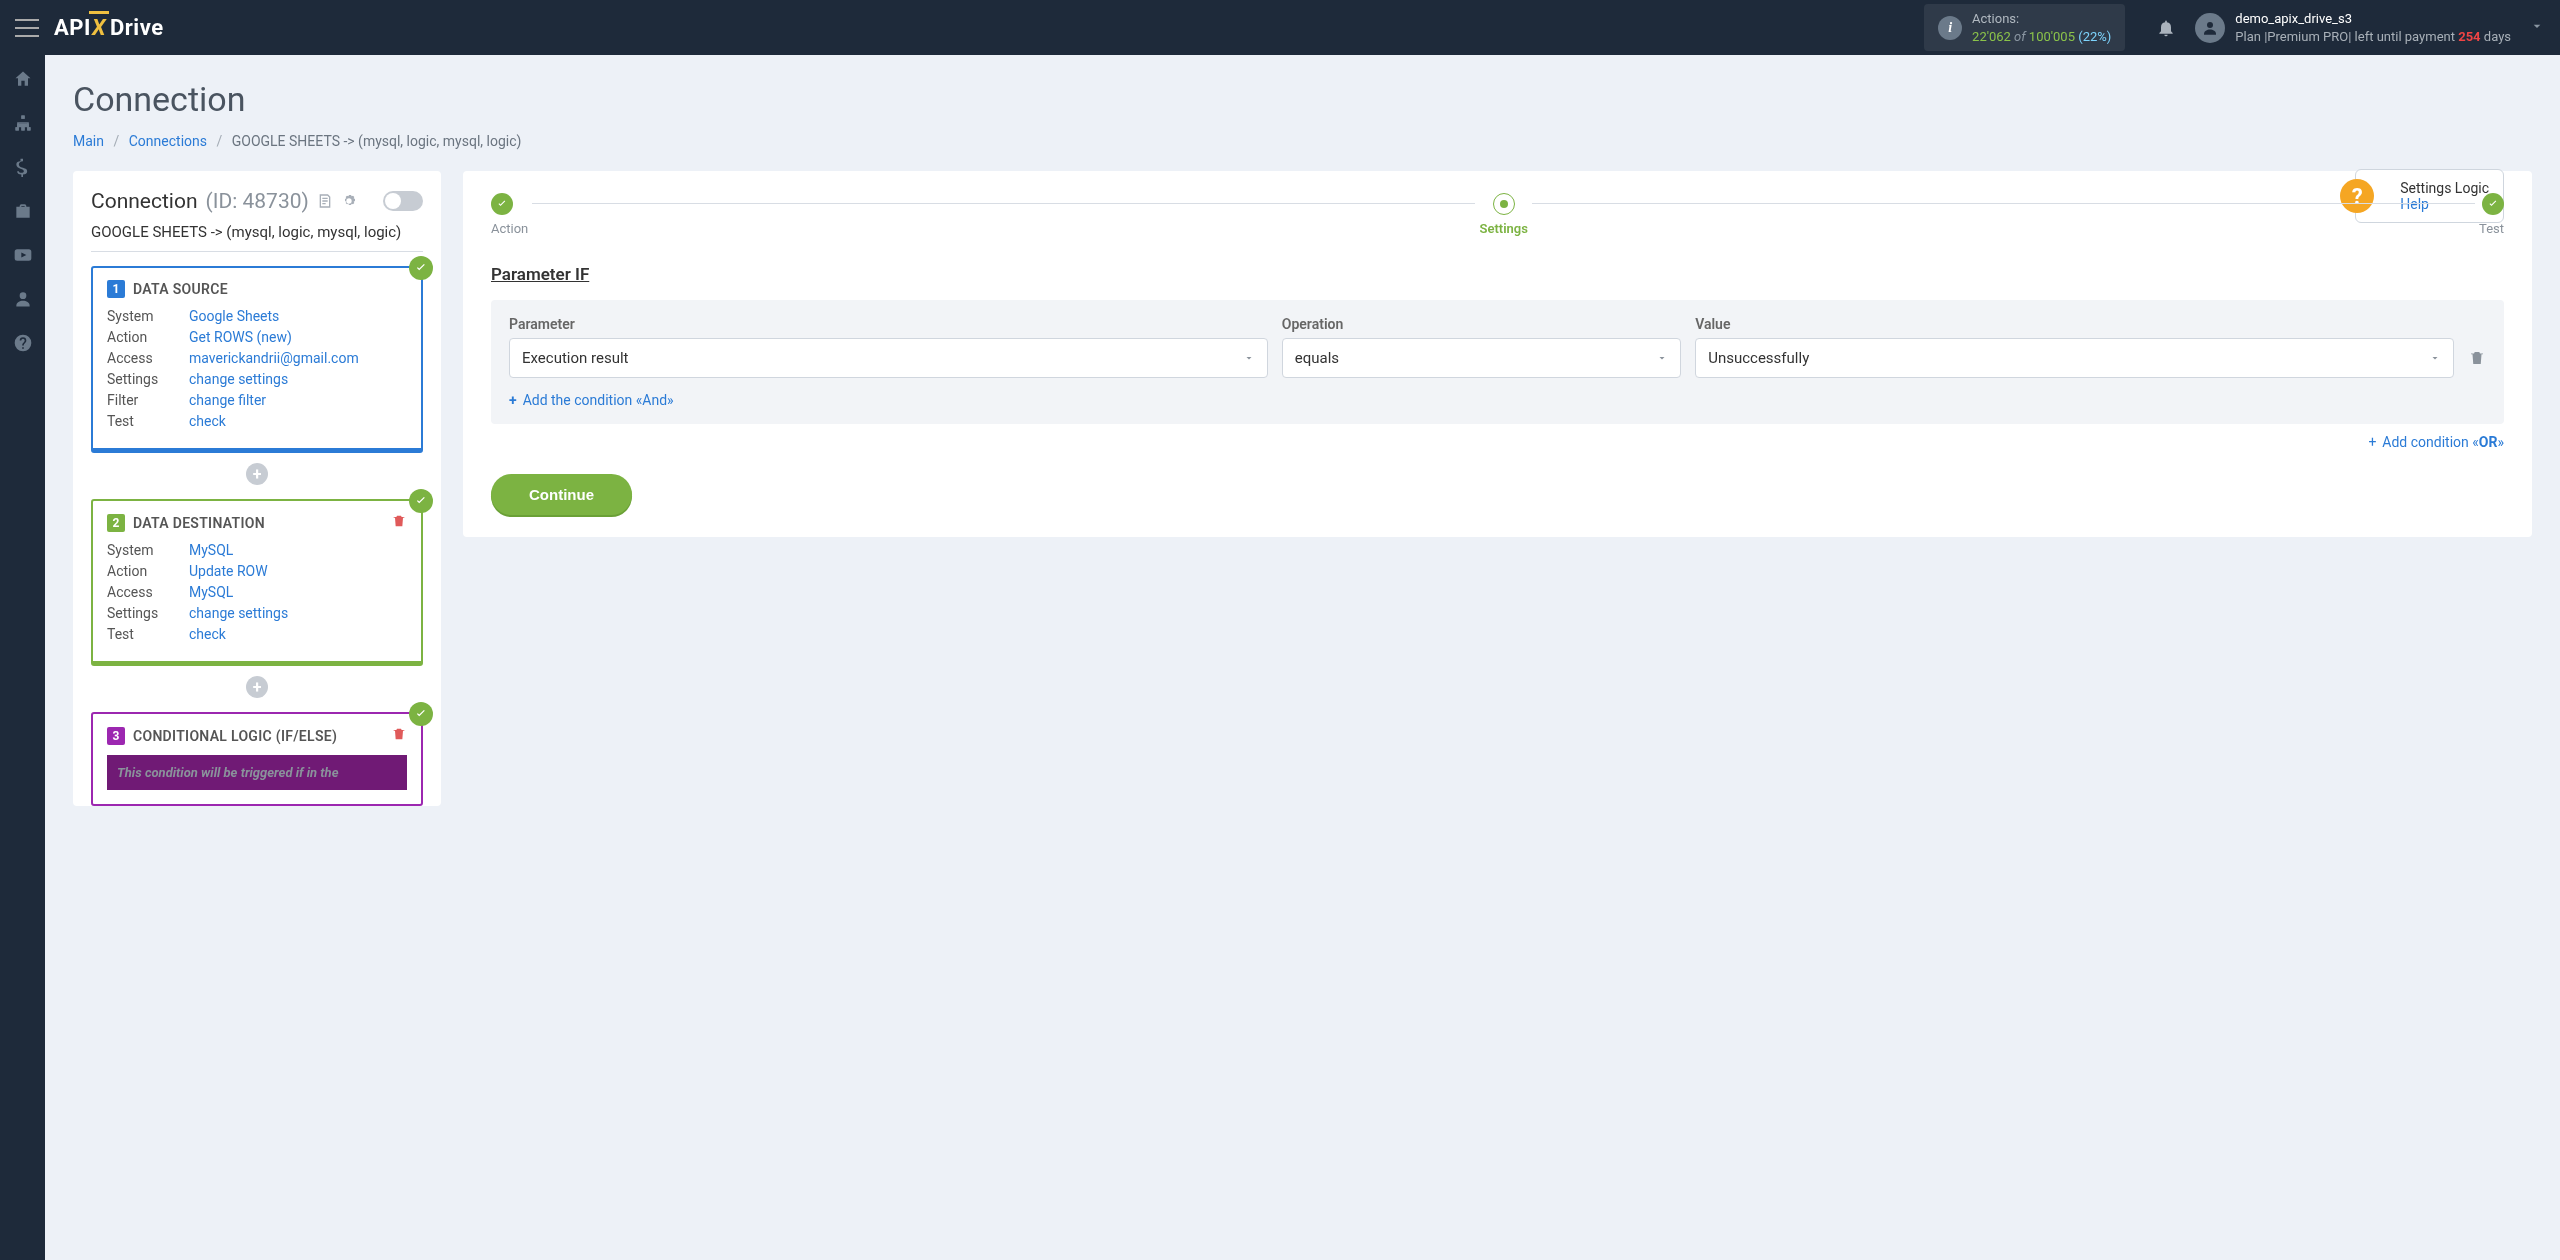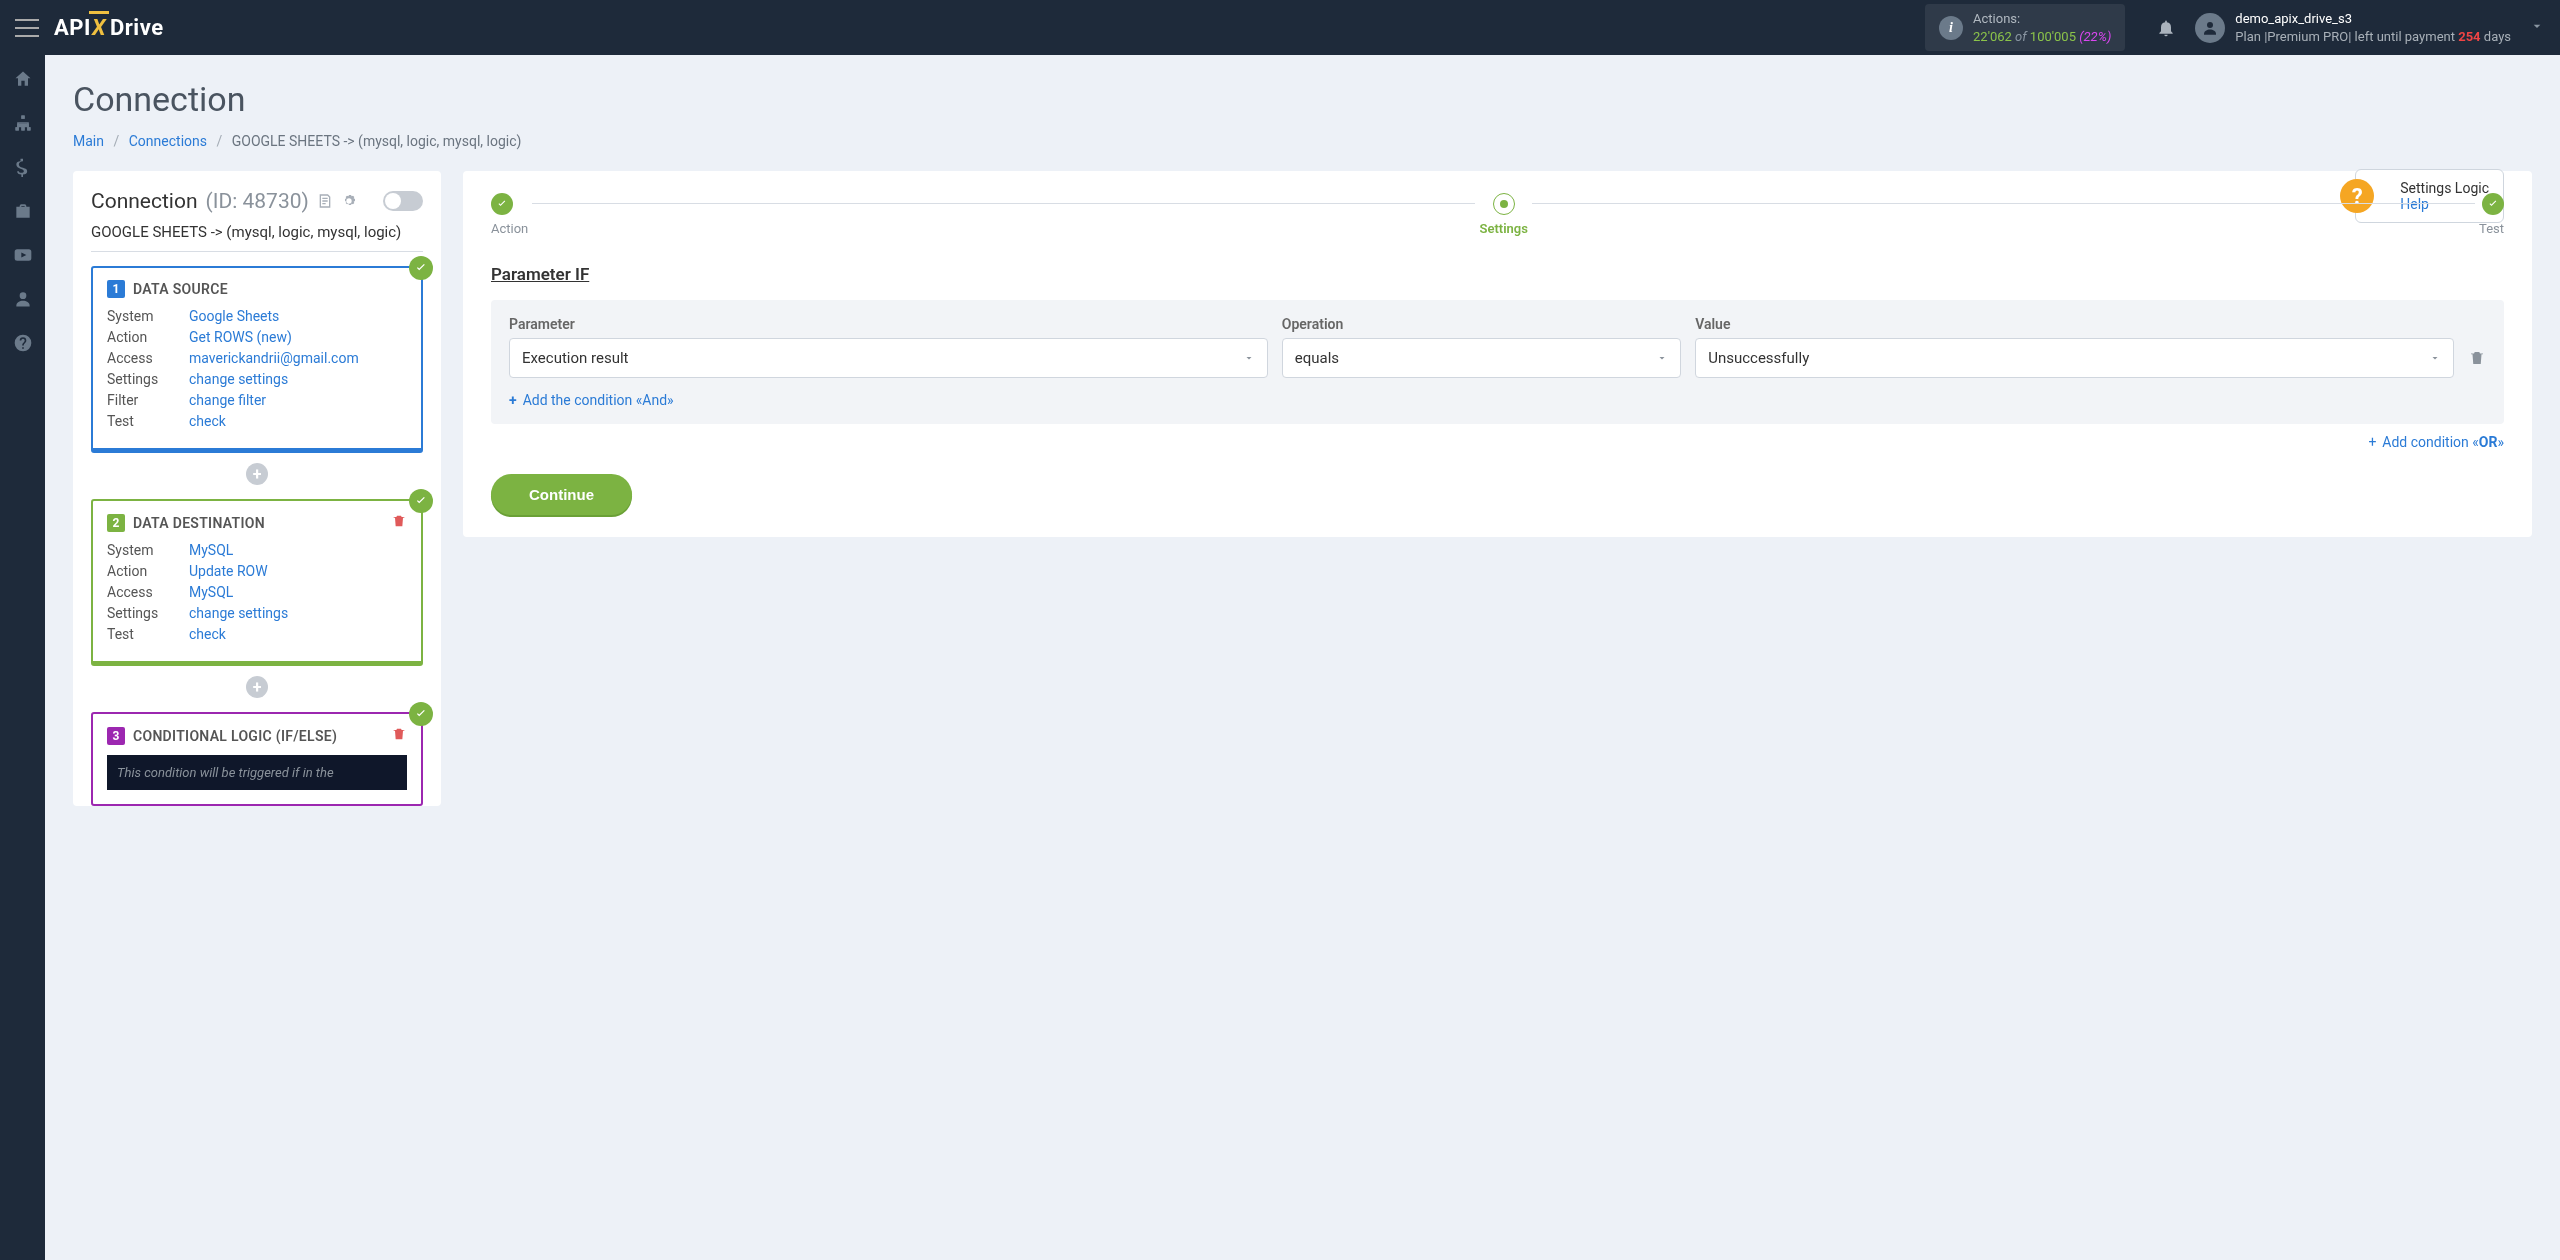--- a/index.html
+++ b/index.html
@@ -15,21 +15,21 @@
 .logo-x::before { content: ""; position: absolute; top: -4px; left: -3px; right: -3px; height: 3px; background: #f0c040; }
 .logo-drive { color: #fff; margin-left: 3px; }
 .header-spacer { flex: 1; }
 .actions-box { background: rgba(255,255,255,0.08); border-radius: 4px; padding: 6px 14px; display: flex; align-items: center; gap: 10px; margin-right: 18px; }
 .actions-info-icon { width: 24px; height: 24px; border-radius: 50%; background: #6b7a8a; display: flex; align-items: center; justify-content: center; font-style: italic; font-weight: bold; font-family: Georgia, serif; }
 .actions-text { font-size: 13px; line-height: 1.35; }
 .actions-label { color: #b0b8c0; }
 .actions-used { color: #8bc34a; }
 .actions-of { color: #8a96a2; font-style: italic; }
 .actions-total { color: #8bc34a; }
-.actions-pct { color: #d946ef; font-style: italic; }
+.actions-pct { color: #7dd3fc; }
 .bell-icon, .user-icon { width: 34px; height: 34px; display: flex; align-items: center; justify-content: center; margin: 0 6px; cursor: pointer; }
 .bell-svg { fill: #aab3bd; }
 .user-avatar { width: 30px; height: 30px; border-radius: 50%; background: #6b7a8a; display:flex; align-items:center; justify-content:center; }
 .user-block { display: flex; align-items: center; gap: 10px; margin-left: 6px; }
 .user-text { font-size: 13px; line-height: 1.35; }
 .user-name { color: #fff; }
 .plan-line { color: #a8b0b8; }
 .plan-line b { color: #ef4444; }
 .chevron-down { margin-left: 18px; cursor: pointer; }
 
@@ -70,21 +70,21 @@
 .block-num { width: 18px; height: 18px; background: currentColor; color: #fff; display:flex; align-items:center; justify-content:center; font-size: 12px; font-weight: bold; border-radius: 2px; }
 .block-blue .block-num { background: #2b7bd6; }
 .block-green .block-num { background: #7cb342; }
 .block-purple .block-num { background: #9c27b0; }
 .block-title { font-size: 14px; font-weight: 600; color: #555; letter-spacing: 0.3px; }
 .trash { margin-left: auto; cursor: pointer; }
 .trash svg { fill: #e05a5a; width: 16px; height: 16px; }
 .block-row { display: flex; font-size: 14px; margin-bottom: 5px; }
 .block-row-label { width: 82px; color: #555; }
 .block-row-val { color: #2b7bd6; cursor: pointer; }
-.cond-note { background: #0f172a; padding: 10px; font-size: 13px; color: #8a929b; font-style: italic; margin-top: 8px; }
+.cond-note { background: #701a75; padding: 10px; font-size: 13px; color: #8a929b; font-style: italic; margin-top: 8px; font-weight: bold; }
 
 .plus-bubble { width: 22px; height: 22px; border-radius: 50%; background: #c7ccd3; display:flex; align-items:center; justify-content:center; margin: 6px auto 14px; cursor: pointer; color:#fff; font-weight:bold; font-size:16px; }
 
 
 .right-panel { flex: 1; background: #fff; border-radius: 4px; padding: 22px 28px; }
 .rp-title { font-size: 22px; color: #333; margin-bottom: 26px; }
 .rp-title .grey { color: #9098a1; }
 .stepper { display: flex; align-items: center; margin-bottom: 28px; position: relative; }
 .step { display:flex; flex-direction:column; align-items:center; gap:6px; position:relative; z-index:1; }
 .step-circle { width: 22px; height: 22px; border-radius: 50%; display:flex; align-items:center; justify-content:center; }

